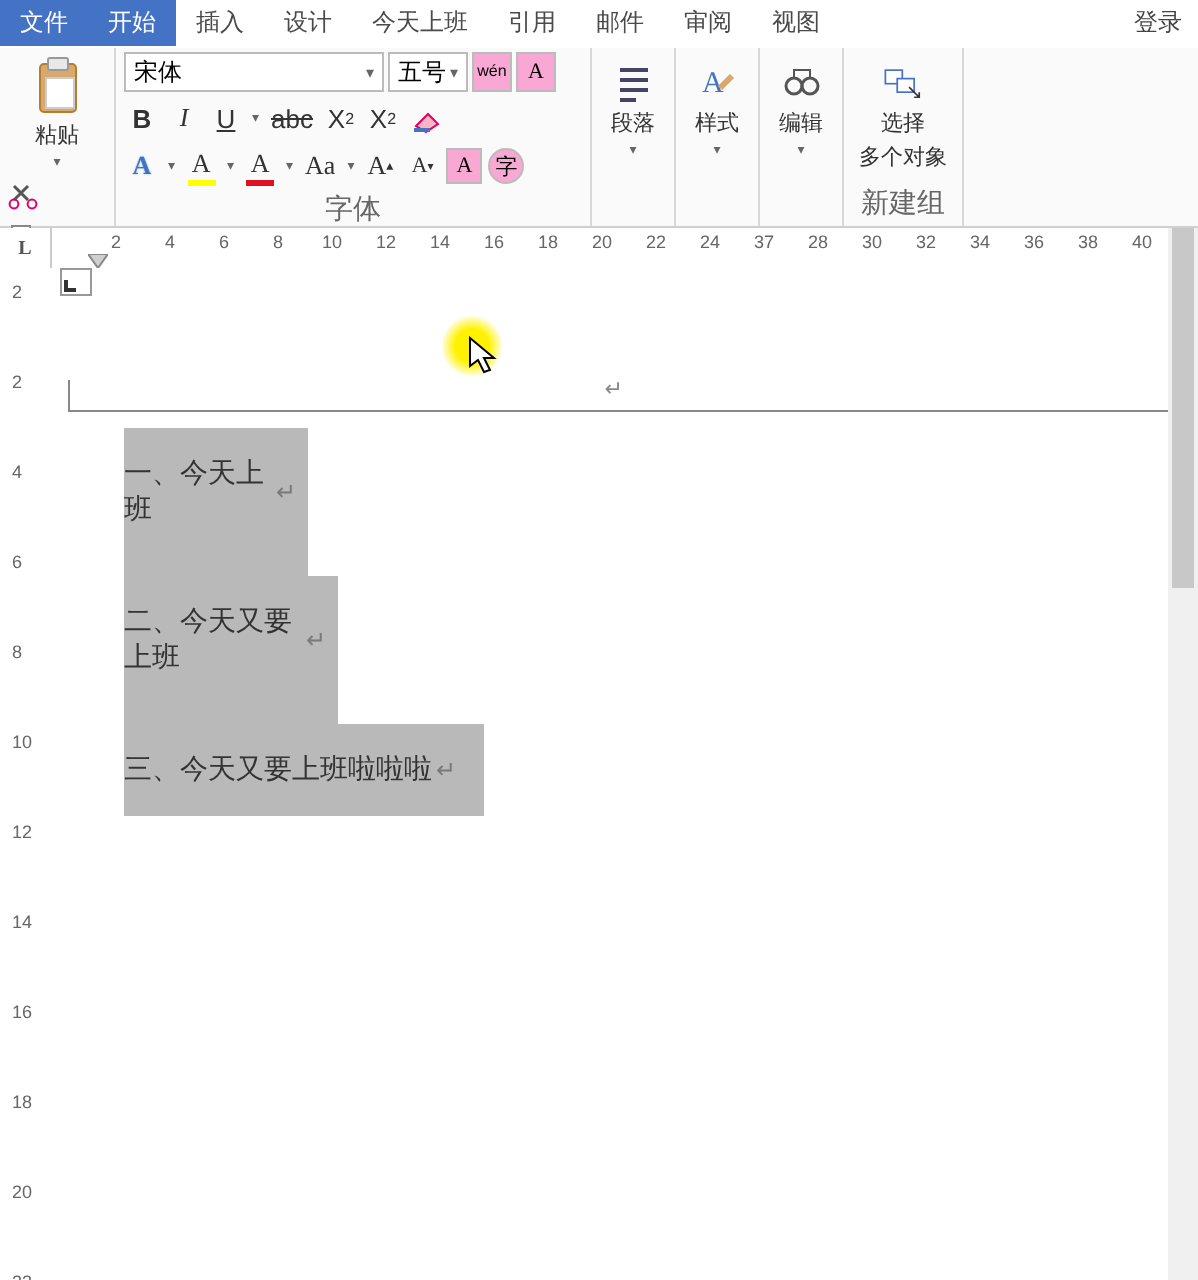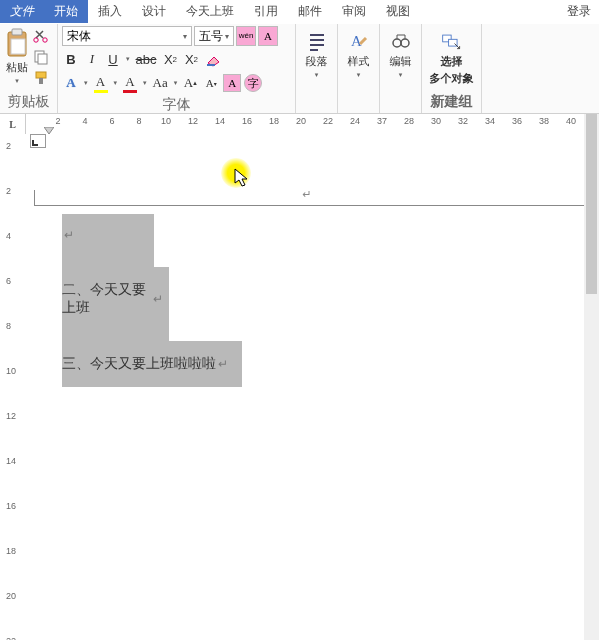--- a/index.html
+++ b/index.html
@@ -1,28 +1,28 @@
 <!DOCTYPE html>
 <html><head>
 <meta charset="utf-8">
 <style>
 * { margin: 0; padding: 0; box-sizing: border-box; }
 body { font-family: "Microsoft YaHei", "SimSun", sans-serif; font-size: 12px; background: #fff; width: 599px; height: 640px; overflow: hidden; position: relative; }
 .tabbar { display: flex; height: 24px; background: #fff; border-bottom: 1px solid #fff; align-items: stretch; }
 .tab { padding: 4px 10px; font-size: 12px; color: #4a4a4a; cursor: pointer; display: flex; align-items: center; }
-.tab.file { background: #4472c4; color: #fff; font-style: italic; }
+.tab.file { background: #4472c4; color: #fff; }
 .tab.active { background: #4472c4; color: #fff; }
 .tab.login { margin-left: auto; color: #444; padding-right: 8px; }
 .ribbon { display: flex; height: 90px; border-bottom: 1px solid #d0d0d0; background: #fafafa; }
 .group { border-right: 1px solid #d8d8d8; display: flex; flex-direction: column; padding: 2px 4px 1px; }
 .group-content { flex: 1; display: flex; }
 .group-label { text-align: center; font-size: 14px; color: #666; padding-bottom: 1px; }
 
 .clip { width: 58px; }
-.clip .group-content { gap: 3px; }
+.clip .group-content { gap: 3px; flex-direction: column; }
 .clip-main { display: flex; flex-direction: column; align-items: center; justify-content: flex-start; gap: 2px; padding-top: 2px; }
 .clip-main svg { width: 26px; height: 30px; }
 .clip-side { display: flex; flex-direction: column; gap: 2px; padding-top: 2px; }
 .clip-side svg { width: 16px; height: 16px; }
 .clip-text { font-size: 11px; color: #333; }
 
 .fontg { width: 238px; }
 .font-row { display: flex; align-items: flex-start; gap: 2px; margin-bottom: 2px; }
 .font-name { width: 130px; height: 20px; border: 1px solid #bbb; background: #fff; display: flex; align-items: center; padding: 0 4px; font-size: 12px; position: relative; }
 .font-name .dd, .font-size .dd { margin-left: auto; font-size: 8px; color: #666; }
@@ -34,21 +34,21 @@
 .fmt-btn.i { font-style: italic; font-family: serif; }
 .fmt-btn.u { text-decoration: underline; }
 .fmt-btn.s { text-decoration: line-through; }
 .fmt-btn sup, .fmt-btn sub { font-size: 8px; }
 .eraser svg { width: 18px; height: 16px; }
 .color-btn { display: flex; flex-direction: column; align-items: center; }
 .color-btn .bar { width: 14px; height: 3px; }
 .dd-wedge { font-size: 7px; color: #666; padding: 0 1px; }
 
 .mini-group { width: 42px; }
-.mini-group.wider { width: 60px; font-weight: bold; }
+.mini-group.wider { width: 60px; }
 .mini-group .group-content { flex-direction: column; align-items: center; justify-content: flex-start; gap: 2px; padding-top: 4px; }
 .mini-group svg { width: 22px; height: 22px; }
 .mini-label { font-size: 11px; color: #333; }
 
 .ruler-wrap { display: flex; height: 20px; background: #fff; position: relative; }
 .ruler-corner { width: 26px; border-right: 1px solid #ccc; display: flex; align-items: center; justify-content: center; font-size: 10px; font-weight: bold; color: #555; font-family: serif; }
 .h-ruler { flex: 1; position: relative; overflow: hidden; }
 .h-ruler .tick { position: absolute; top: 2px; font-size: 9px; color: #666; transform: translateX(-50%); }
 .indent-marker { position: absolute; bottom: -1px; }
 
@@ -285,20 +285,21 @@
     </div>
 
     <div class="highlight" style="left:195px;top:24px"></div>
     <svg class="cursor-arrow" style="left:208px;top:34px" width="16" height="20">
         <path d="M1 1 L1 15 L5 12 L8 18 L11 17 L8 11 L13 11 Z" fill="#fff" stroke="#000"></path>
       </svg>
 
     <div class="doc-text">
       <div class="sel-block line1">
           <span class="inner">
+            <span>一、今天上班</span>
             <span class="pm">↵</span>
           </span>
         </div>
       <div class="sel-block line2">
           <span class="inner">
             <span>二、今天又要上班</span>
             <span class="pm">↵</span>
           </span>
         </div>
       <div class="sel-block line3">

